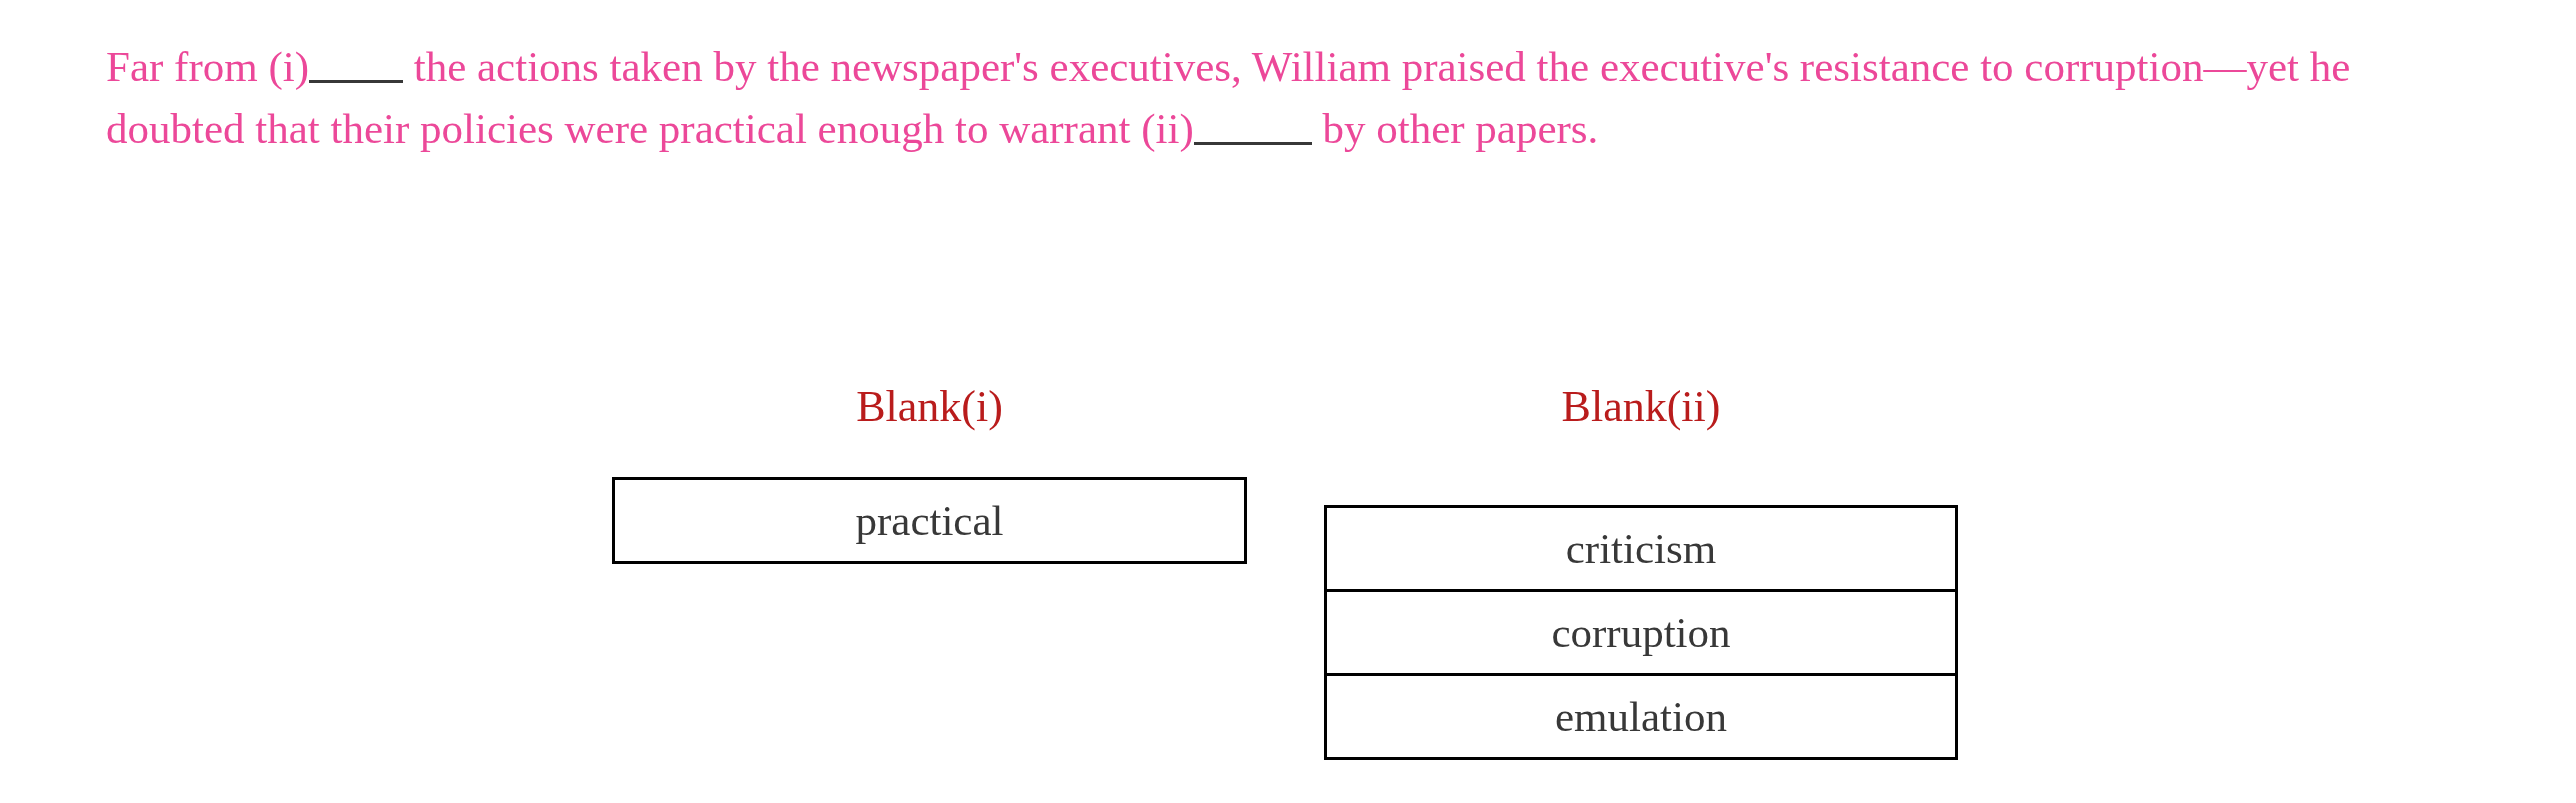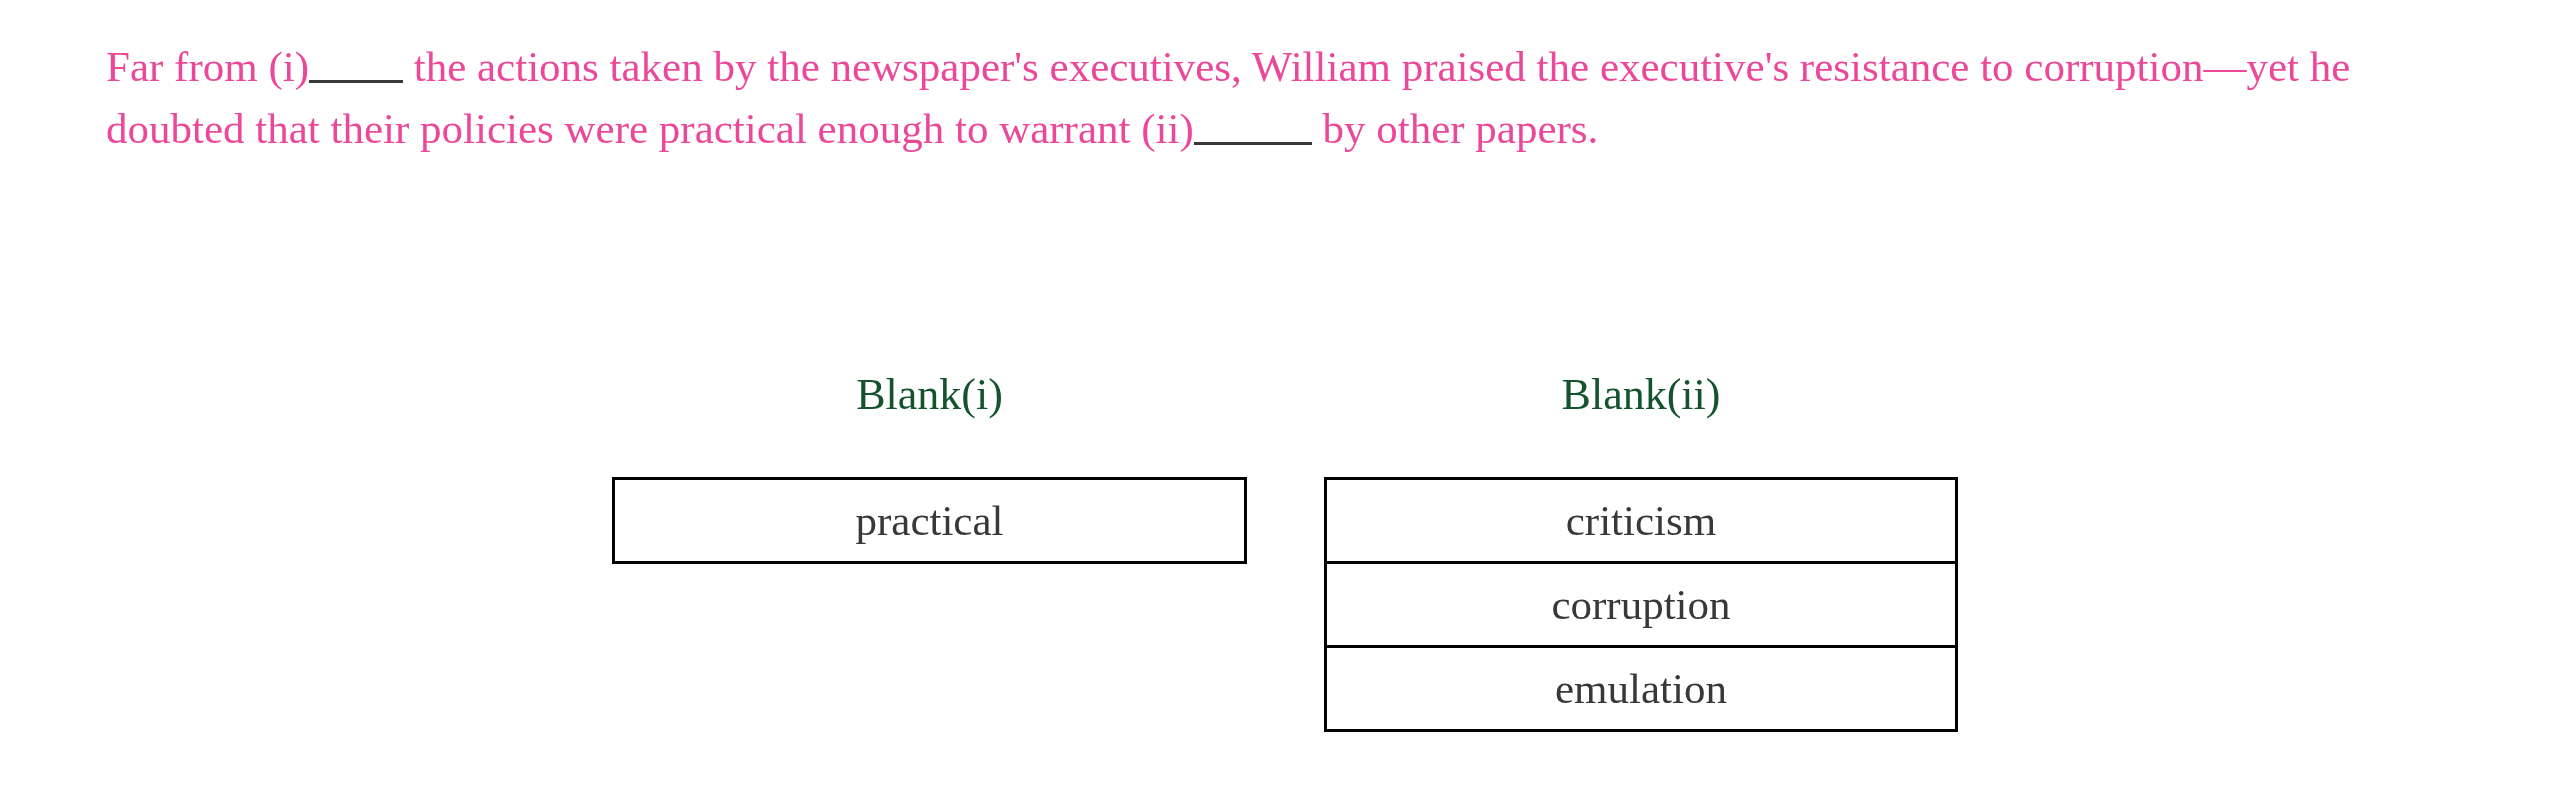--- a/index.html
+++ b/index.html
@@ -28,36 +28,36 @@
     display: inline-block;
     border-bottom: 3.3px solid #383838;
     height: 8.2px;
     position: relative;
     top: 1.6px;
   }
   .blank-line.b1 { width: 94px; }
   .blank-line.b2 { width: 118px; }
   .col-header {
     position: absolute;
-    top: 369px;
+    top: 381px;
     font-size: 44px;
     text-align: center;
-    color: #14532d;
+    color: #b91c1c;
   }
   #header-i  { left: 612px;  width: 635px; }
   #header-ii { left: 1324px; width: 634px; }
   .opt-table {
     position: absolute;
     top: 477px;
     box-sizing: border-box;
     border: 3.3px solid #000000;
     background: #ffffff;
   }
   #table-i  { left: 612px;  width: 635px; }
-  #table-ii { left: 1324px; width: 634px; }
+  #table-ii { left: 1324px; width: 634px; margin-top: 28px; }
   .opt-row {
     height: 81px;
     border-bottom: 3.3px solid #000000;
     display: flex;
     align-items: center;
     justify-content: center;
     font-size: 43px;
     color: #383838;
     cursor: pointer;
   }

